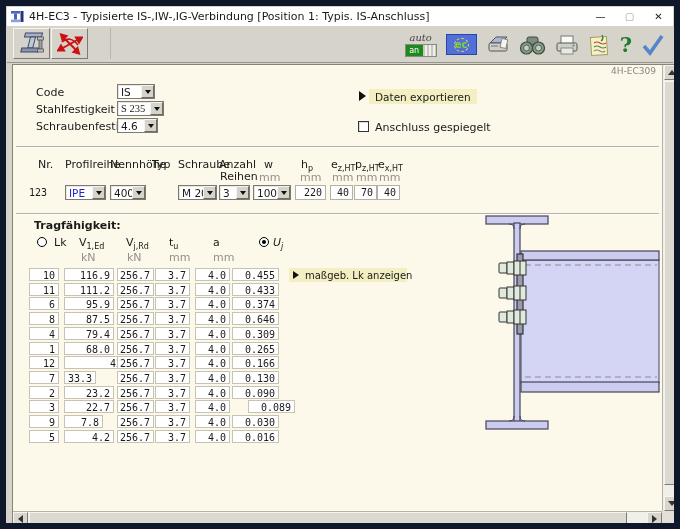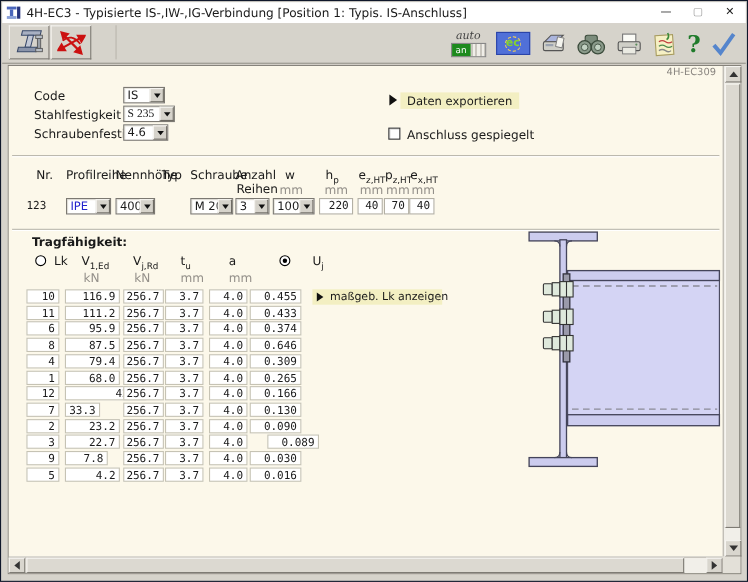--- a/index.html
+++ b/index.html
@@ -1,18 +1,18 @@
 <!DOCTYPE html>
 <html><head>
 <meta charset="utf-8">
 <style>
   * { margin:0; padding:0; box-sizing:border-box; }
   body { background:#9a9a9a; font-family:"DejaVu Sans", sans-serif; }
   .window{ position:relative; width:680px; height:529px; background:#d6d3cb;
-           border:1px solid #0f172a; overflow:hidden; color:#1a1a1a; }
+           border:6px solid #0f172a; overflow:hidden; color:#1a1a1a; }
 
   
   .titlebar{ position:absolute; left:1px; top:1px; right:1px; height:19px; background:#ffffff;
              display:flex; align-items:center; font-size:11px; }
   .titlebar .appicon{ margin:0 5px 0 4px; width:13px; height:13px; flex:0 0 auto; }
   .win-controls{ margin-left:auto; display:flex; height:19px; }
   .win-btn{ width:29px; height:19px; display:flex; align-items:center; justify-content:center;
             font-size:10px; color:#222; }
   .win-btn.max{ color:#999; }
 
@@ -272,21 +272,21 @@
 
       <div class="lbl" style="left:21px; top:154px; font-weight:bold;">Tragfähigkeit:</div>
 
       <div class="radio" style="left:24px; top:172px;"></div>
       <div class="hdr" style="left:41px; top:171px;">Lk</div>
       <div class="hdr" style="left:66px; top:171px;"><span>V</span><sub>1,Ed</sub></div>
       <div class="hdr" style="left:113px; top:171px;"><span>V</span><sub>j,Rd</sub></div>
       <div class="hdr" style="left:156px; top:171px;"><span>t</span><sub>u</sub></div>
       <div class="hdr" style="left:200px; top:171px;">a</div>
       <div class="radio checked" style="left:246px; top:172px;"></div>
-      <div class="hdr" style="left:276px; top:171px;"><span>U</span><sub>j</sub></div>
+      <div class="hdr" style="left:260px; top:171px;font-style:italic;"><span>U</span><sub>j</sub></div>
 
       <div class="hdr small-gray" style="left:68px; top:186px;">kN</div>
       <div class="hdr small-gray" style="left:114px; top:186px;">kN</div>
       <div class="hdr small-gray" style="left:156px; top:186px;">mm</div>
       <div class="hdr small-gray" style="left:200px; top:186px;">mm</div>
 
       <div id="lk-rows">
           <div class="lk-row" style="top: 203px;">
             <div class="lk-cell" style="left: 16px; width: 30px;">10</div>
             <div class="lk-cell" style="left: 51px; width: 50px;">116.9</div>

